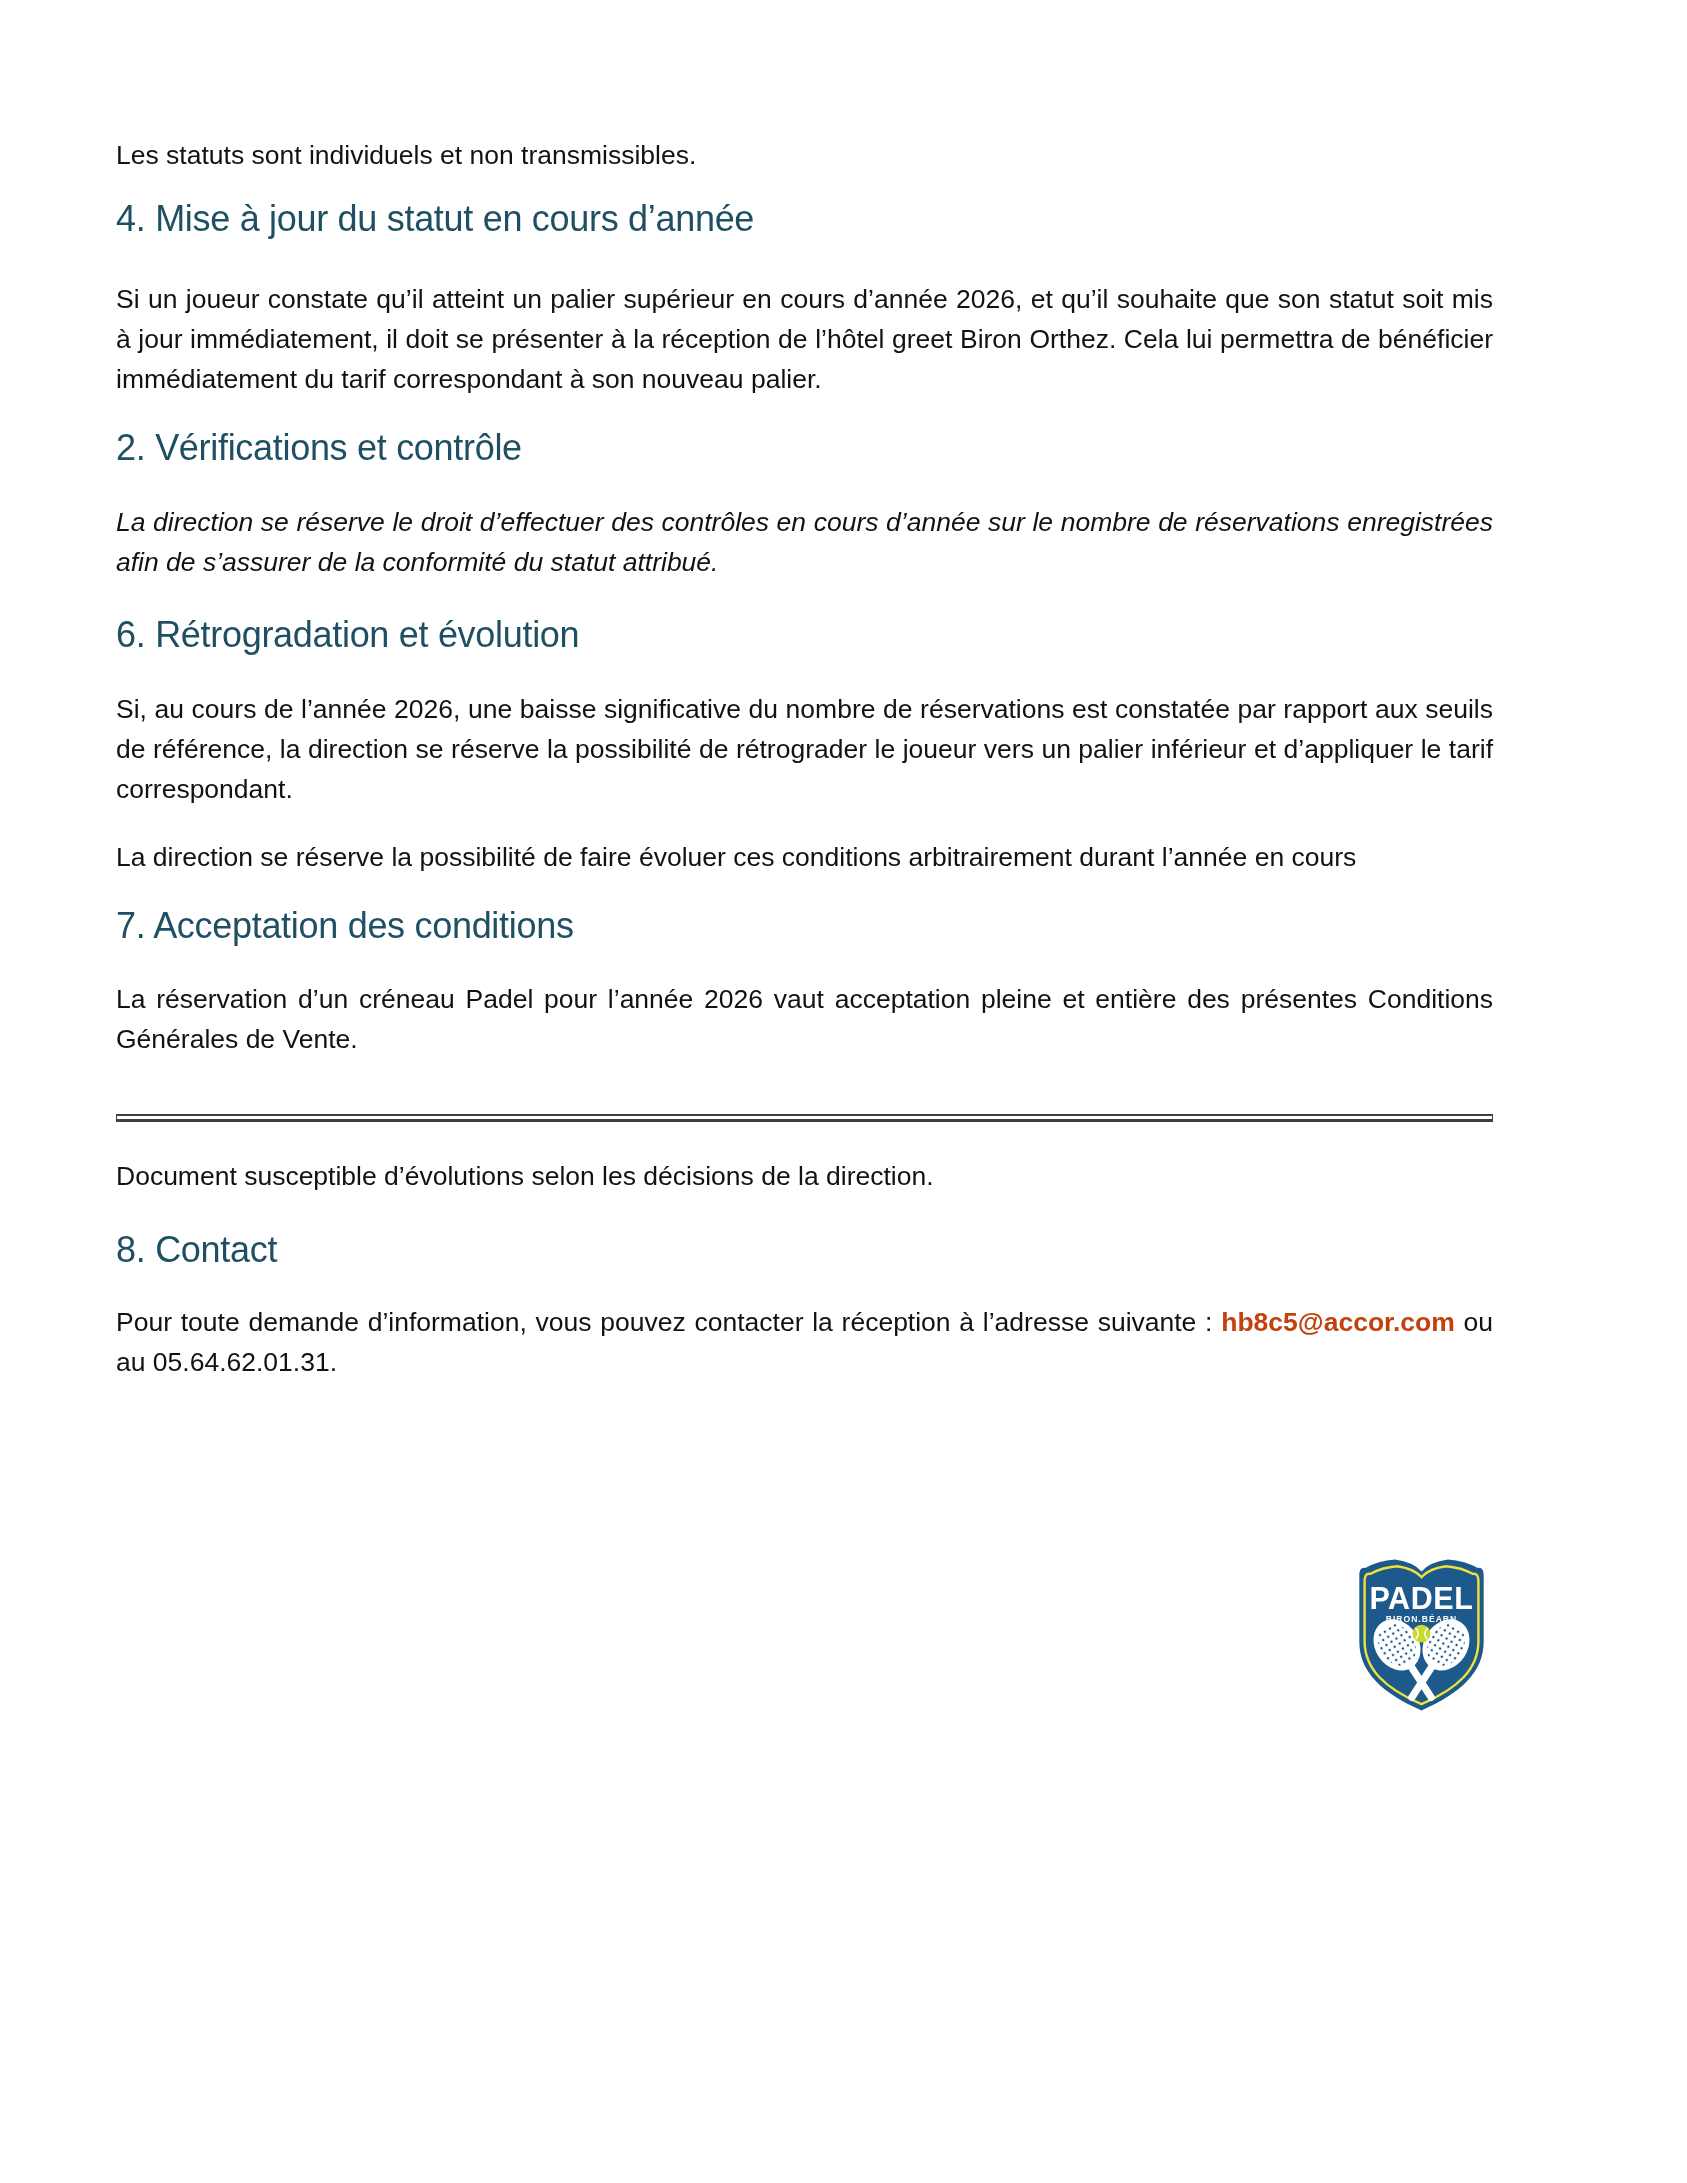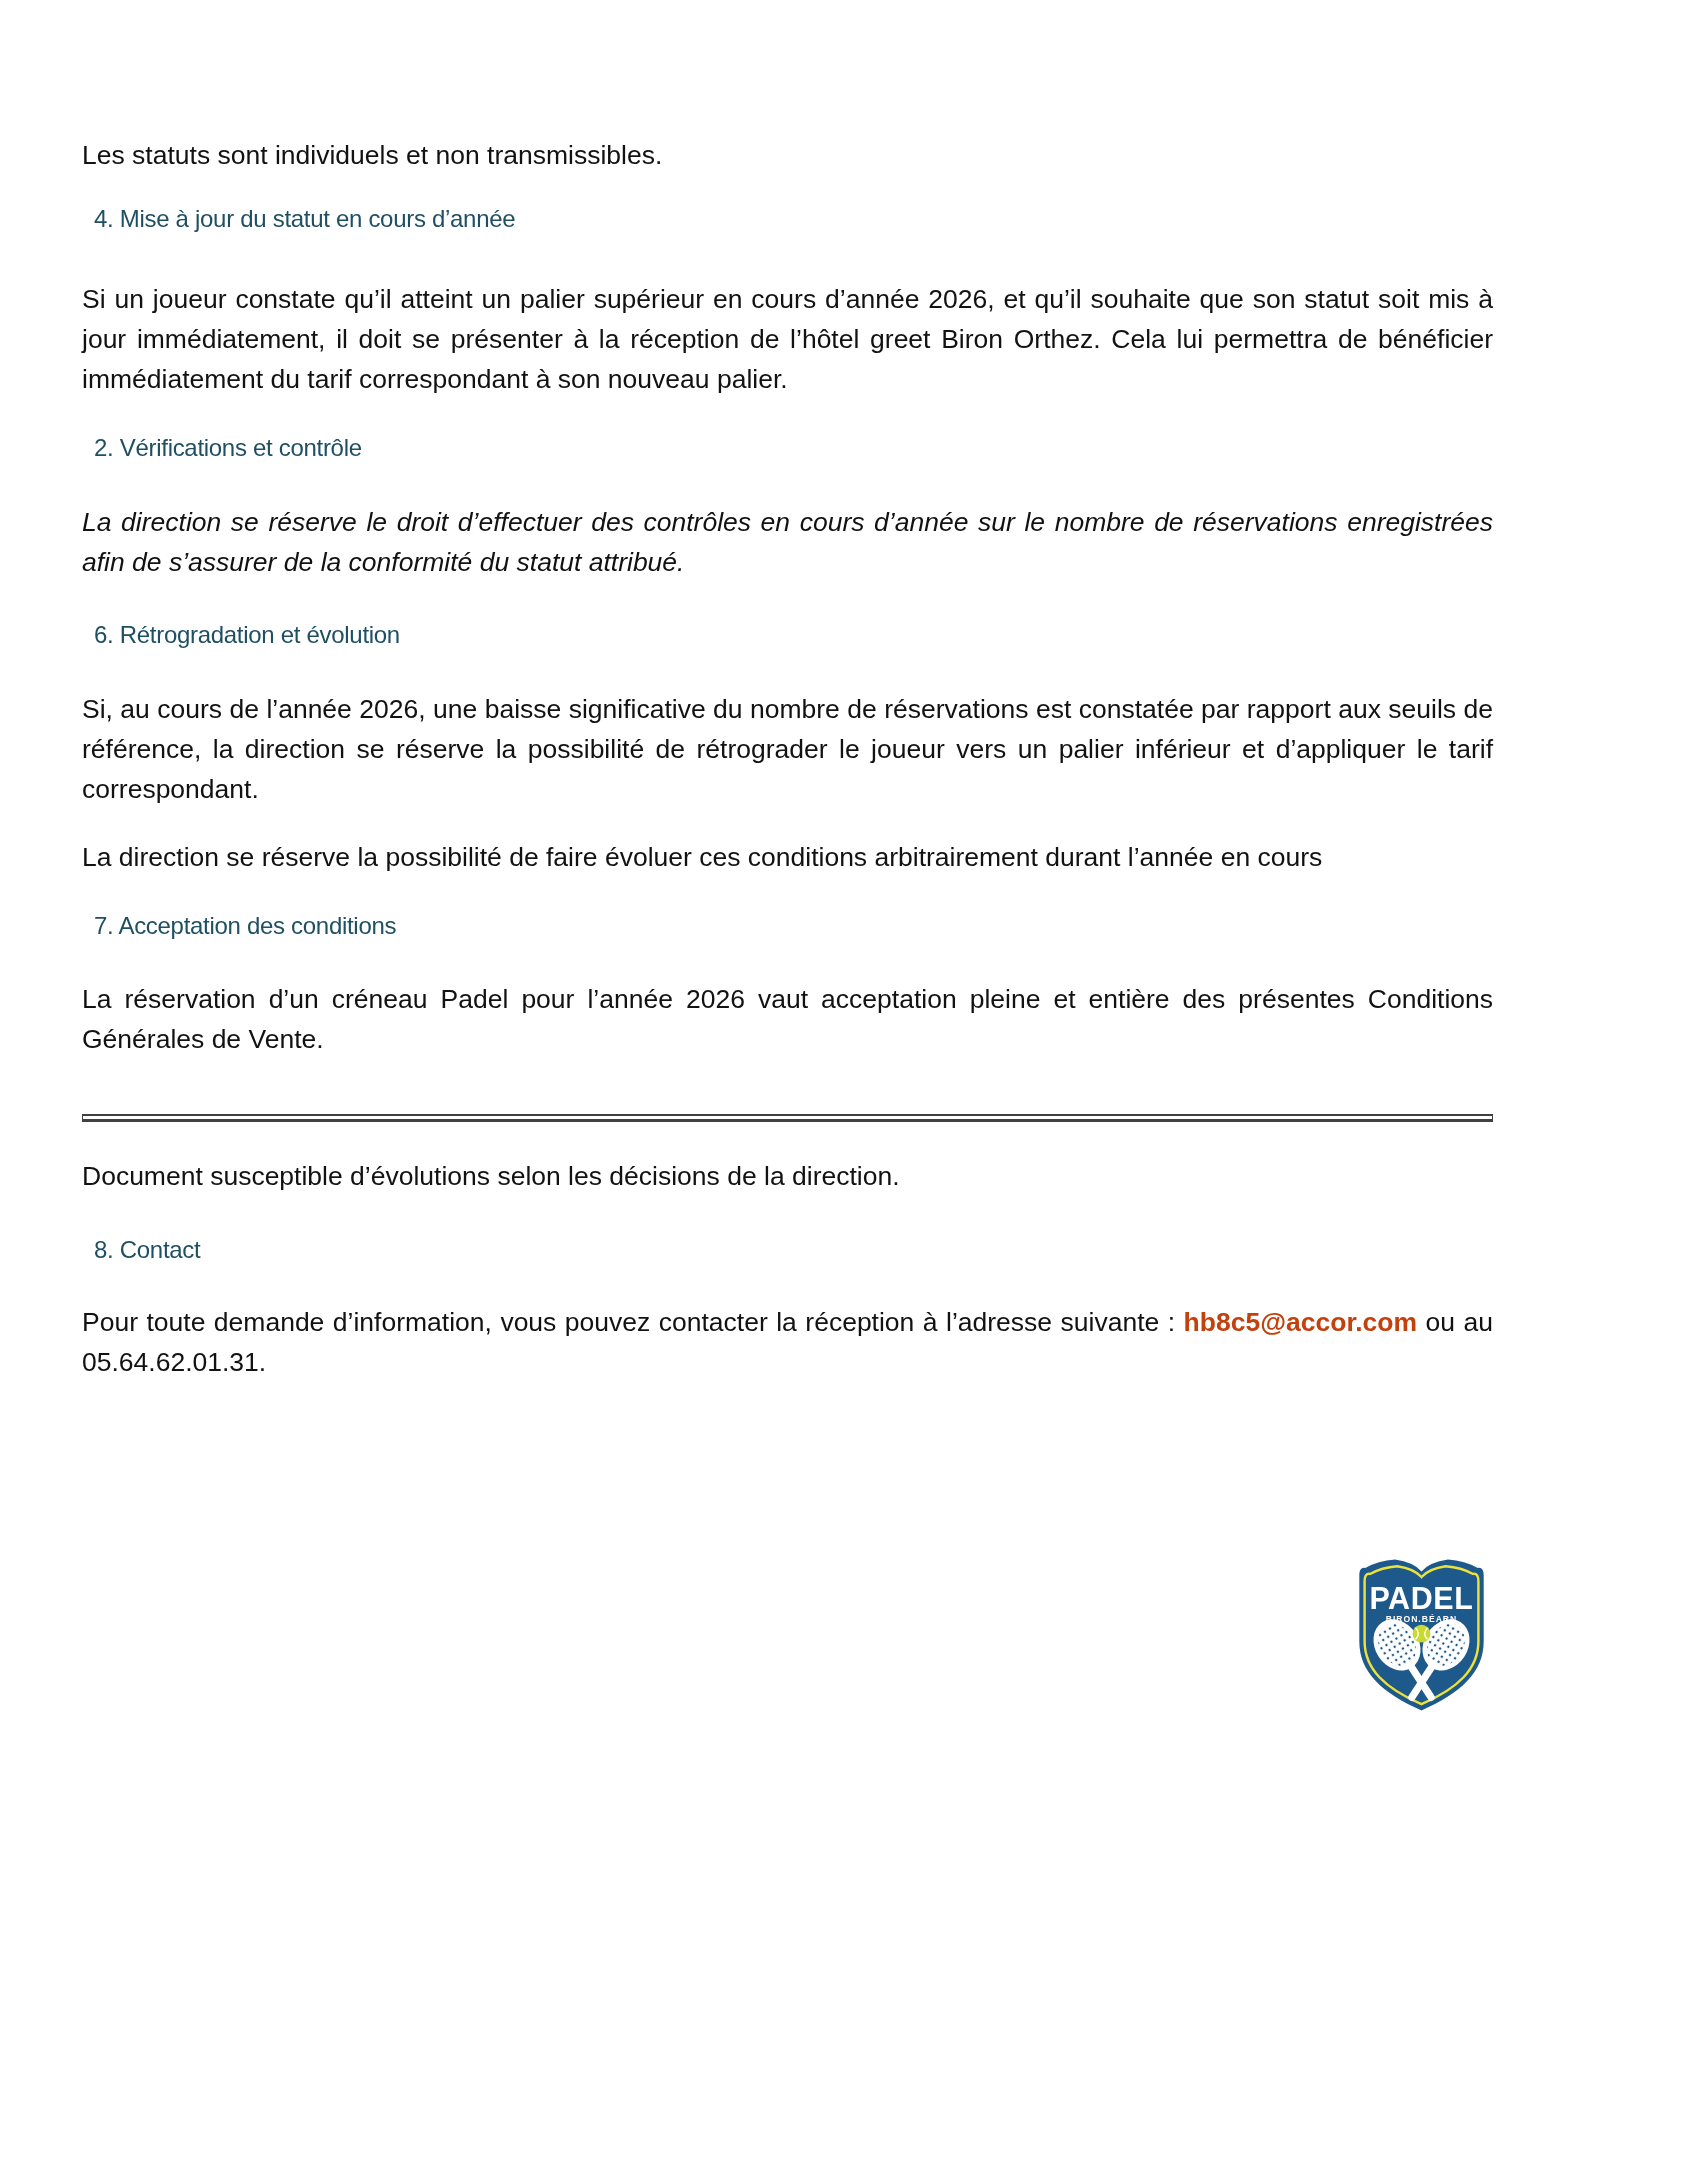--- a/index.html
+++ b/index.html
@@ -1,38 +1,38 @@
 <!DOCTYPE html>
 <html lang="fr" style="font-size:10.6px"><head>
 <meta charset="utf-8">
 <style>
   html,body{margin:0;padding:0;background:#ffffff;}
   .page{
     position:relative;
     width:1687px;height:2183px;
     box-sizing:border-box;
-    padding:135px 194px 0 82px;
+    padding:135px 194px 0 116px;
     background:#ffffff;
     font-family:"Liberation Sans", sans-serif;
     color:#121212;
     overflow:hidden;
   }
   p.body{
     font-size:26.5px;
     line-height:40px;
     margin:0;
     color:#121212;
   }
   p.just{ text-align:justify; }
   h2.doc-heading{
-    font-size:24px;
+    font-size:36px;
     line-height:44px;
     font-weight:400;
     color:#1F4F63;
-    margin:12px;
+    margin:0;
     letter-spacing:-0.3px;
   }
   
   #sec4-h{margin-top:22px;}
   #sec4-p1{margin-top:38px;}
   #sec5-h{margin-top:27px;}
   #sec5-p1{margin-top:32px;font-style:italic;}
   #sec6-h{margin-top:31px;}
   #sec6-p1{margin-top:32px;}
   #sec6-p2{margin-top:28px;}

